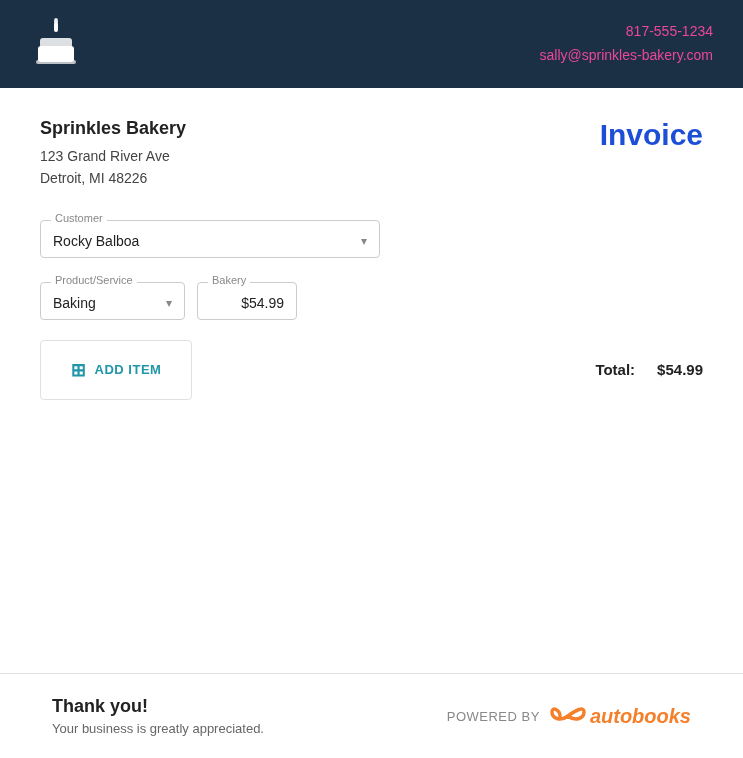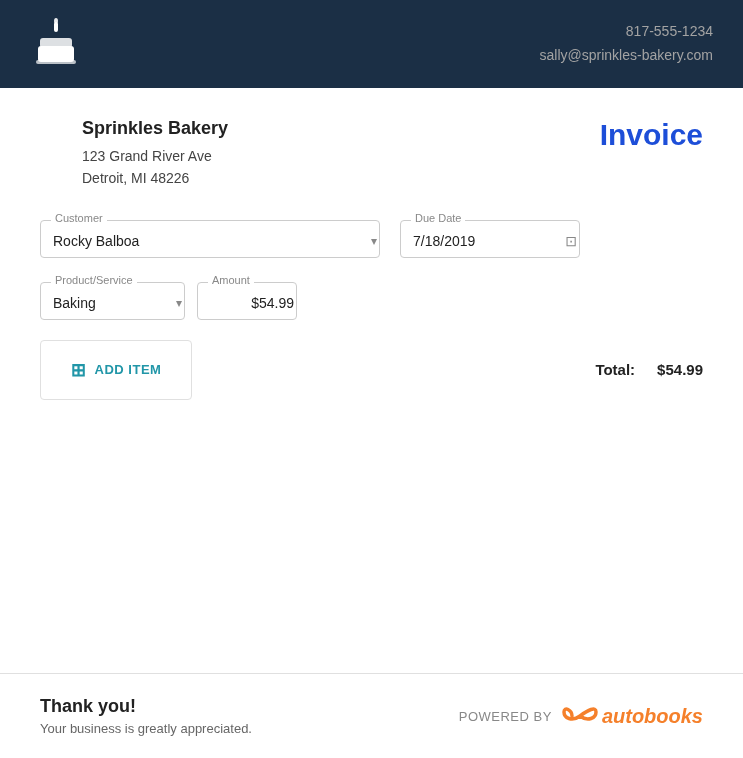--- a/index.html
+++ b/index.html
@@ -3,21 +3,21 @@
   <meta charset="utf-8">
   <style>
     * { box-sizing: border-box; margin: 0; padding: 0; }
     body { font-family: Arial, sans-serif; background: #f5f5f5; width: 743px; min-height: 758px; }
 
     .page { width: 743px; min-height: 758px; background: #fff; display: flex; flex-direction: column; }
 
     
     .header {
       background: #1b2f45;
-      color: #a3a3a3;
+      color: #ec4899;
       display: flex;
       align-items: center;
       justify-content: space-between;
       padding: 18px 30px;
     }
     .header-logo {
       display: flex;
       align-items: center;
     }
     .cake-icon {
@@ -37,21 +37,20 @@
       display: flex;
       flex-direction: column;
     }
 
     
     .business-row {
       display: flex;
       justify-content: space-between;
       align-items: flex-start;
       margin-bottom: 30px;
-      margin-left: 42px;
     }
     .business-name {
       font-size: 18px;
       font-weight: bold;
       color: #222;
       margin-bottom: 6px;
     }
     .business-address {
       font-size: 14px;
       color: #444;
@@ -66,21 +65,21 @@
     
     .form-row {
       display: flex;
       gap: 20px;
       margin-bottom: 24px;
     }
     .field-group {
       position: relative;
       border: 1px solid #ccc;
       border-radius: 4px;
-      padding: 8px 2px 8px 12px;
+      padding: 8px 12px 8px 12px;
       background: #fff;
     }
     .field-label {
       position: absolute;
       top: -9px;
       left: 10px;
       background: #fff;
       padding: 0 4px;
       font-size: 11px;
       color: #888;
@@ -169,21 +168,21 @@
       font-weight: bold;
       color: #222;
     }
 
     
     .spacer { flex: 1; }
 
     
     .footer {
       border-top: 1px solid #e0e0e0;
-      padding: 22px 40px;
+      padding: 22px 52px;
       display: flex;
       justify-content: space-between;
       align-items: center;
     }
     .thank-you {
       font-size: 18px;
       font-weight: bold;
       color: #222;
       margin-bottom: 4px;
     }
@@ -254,39 +253,32 @@
     </div>
 
     <div class="form-row">
       <div class="field-group customer-field">
         <span class="field-label">Customer</span>
         <div class="field-value field-with-icon">
           <span>Rocky Balboa</span>
           <span class="dropdown-arrow">▾</span>
         </div>
       </div>
-      <div class="field-group due-date-field">
-        <span class="field-label">Due Date</span>
-        <div class="field-value field-with-icon">
-          <span>7/18/2019</span>
-          <span class="calendar-icon">⊡</span>
-        </div>
-      </div>
     </div>
 
     <div class="line-item-row">
       <div class="field-group product-field">
         <span class="field-label">Product/Service</span>
         <div class="field-value field-with-icon">
           <span>Baking</span>
           <span class="dropdown-arrow">▾</span>
         </div>
       </div>
       <div class="field-group amount-field">
-        <span class="field-label">Amount</span>
+        <span class="field-label">Bakery</span>
         <div class="amount-value">$54.99</div>
       </div>
     </div>
 
     <div class="action-row">
       <button class="add-item-btn">
         <span class="add-item-icon">⊞</span>
         <span>ADD ITEM</span>
       </button>
       <div class="total-section">

